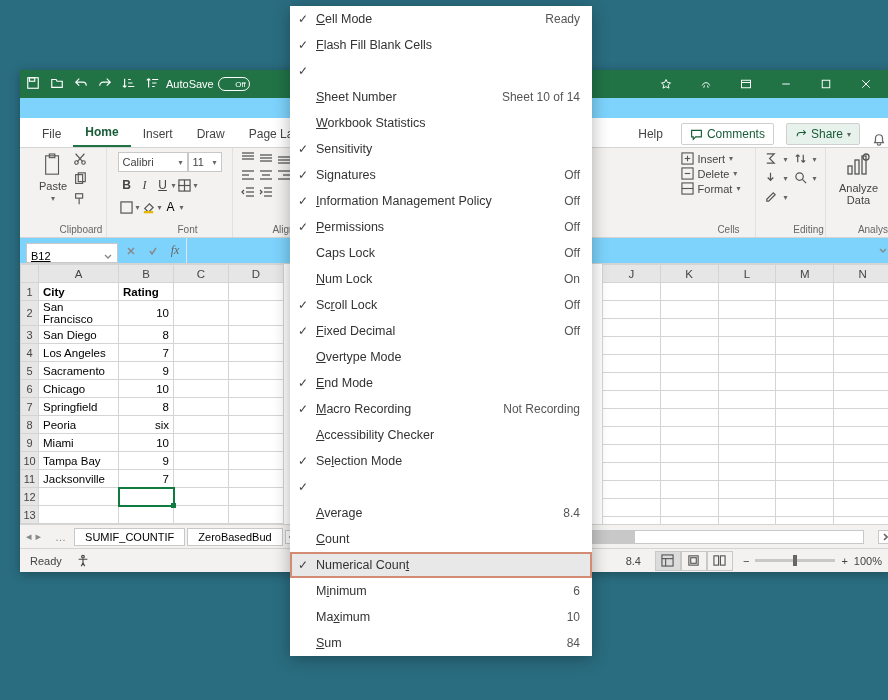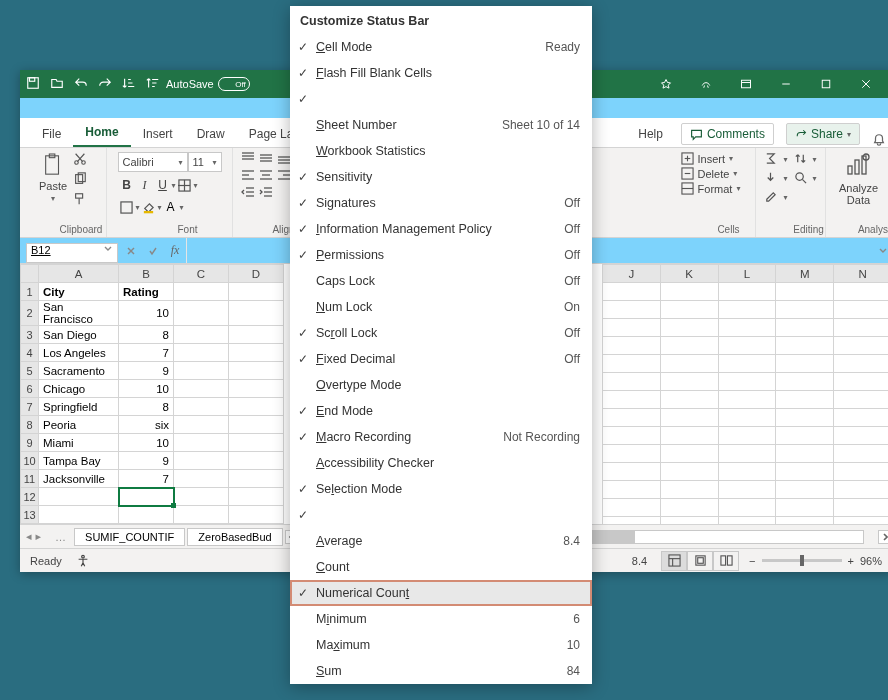--- a/index.html
+++ b/index.html
@@ -56,21 +56,21 @@
   .cellsgroup .crow { display:flex; align-items:center; gap:4px; font-size:11px; }
   .cellsgroup .crow svg { width:13px; height:13px; stroke:#555; fill:none; stroke-width:1.2; }
   .editgroup .gbody { flex-direction:column; gap:4px; align-items:flex-start; }
   .editgroup .erow { display:flex; gap:6px; align-items:center; }
   .editgroup svg { width:13px; height:13px; stroke:#555; fill:none; stroke-width:1.3; }
   .analgroup .gbody { flex-direction:column; align-items:center; gap:2px; }
   .analgroup .chartico svg { width:26px; height:26px; stroke:#555; fill:none; stroke-width:1.3; }
 
   
   .fbar { height: 26px; border-bottom: 1px solid #d4d4d4; display:flex; align-items:center; font-size:12px; }
-  .namebox { width: 92px; border:1px solid #c8c8c8; height:20px; margin:4px 2px 0 6px; padding:0 4px; display:flex; align-items:flex-start; justify-content:space-between; background:#fff; font-size:11px;text-decoration:underline; }
+  .namebox { width: 92px; border:1px solid #c8c8c8; height:20px; margin:4px 2px 0 6px; padding:0 4px; display:flex; align-items:flex-end; justify-content:space-between; background:#fff; font-size:11px;text-decoration:underline; }
   .namebox svg, .fbar-btn svg { width:10px; height:10px; stroke:#888; fill:none; stroke-width:1.4; }
   .fbar-btn { width:22px; display:flex; align-items:center; justify-content:center; }
   .fbar .fx { font-style: italic; font-family: Georgia, serif; color:#666; width:22px; text-align:center; }
   .finput { flex:1; border-left:1px solid #e5e5e5; height:100%; }
   .fbar-dd { width:18px; display:flex; align-items:center; justify-content:center; }
 
   
   .grid { position: relative; height: 290px; overflow:hidden; background:#fff; }
   .grid table { border-collapse: collapse; font-size: 11.5px; }
   .grid th.colhdr { background:#e6e6e6; border:1px solid #d4d4d4; height:18px; font-weight:normal; color:#444; }
@@ -738,27 +738,26 @@
             <rect x="8" y="2" width="5" height="10"></rect>
           </svg>
         </div>
     </div>
     <div class="zoom">
       <span>−</span>
       <div class="track">
           <div class="knob"></div>
         </div>
       <span>+</span>
-      <span>96%</span>
+      <span>100%</span>
     </div>
   </div>
 </div>
 
 <div class="menu" id="csbmenu">
-  <div class="mtitle">Customize Status Bar</div>
 <div class="mitem">
       <span class="chk">✓</span>
       <span class="lbl"><span class="ul">C</span>ell Mode</span>
       <span class="val">Ready</span>
     </div>
     <div class="mitem">
       <span class="chk">✓</span>
       <span class="lbl"><span class="ul">F</span>lash Fill Blank Cells</span>
       <span class="val"></span>
     </div>

